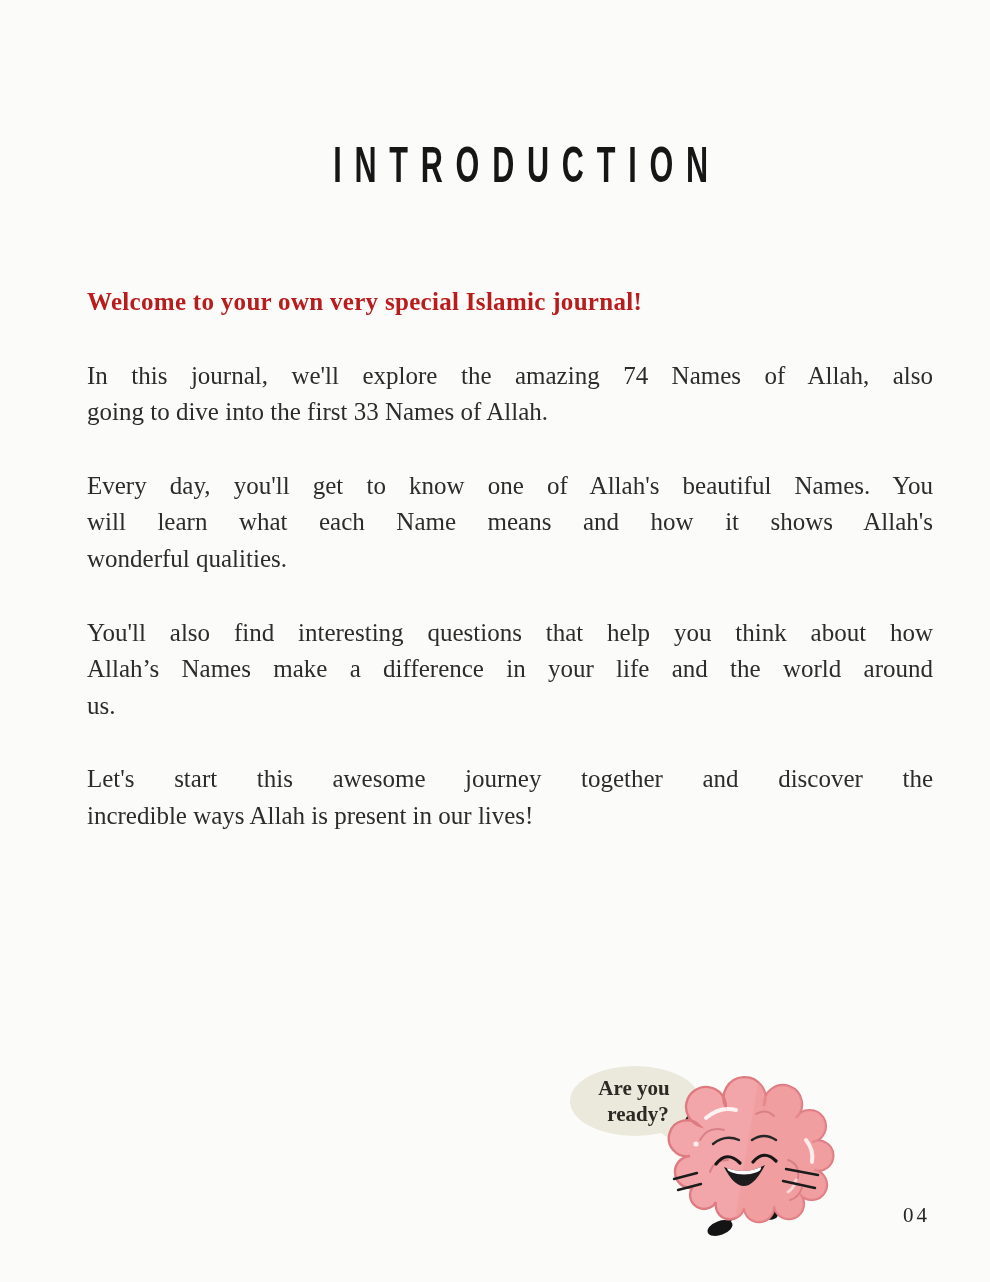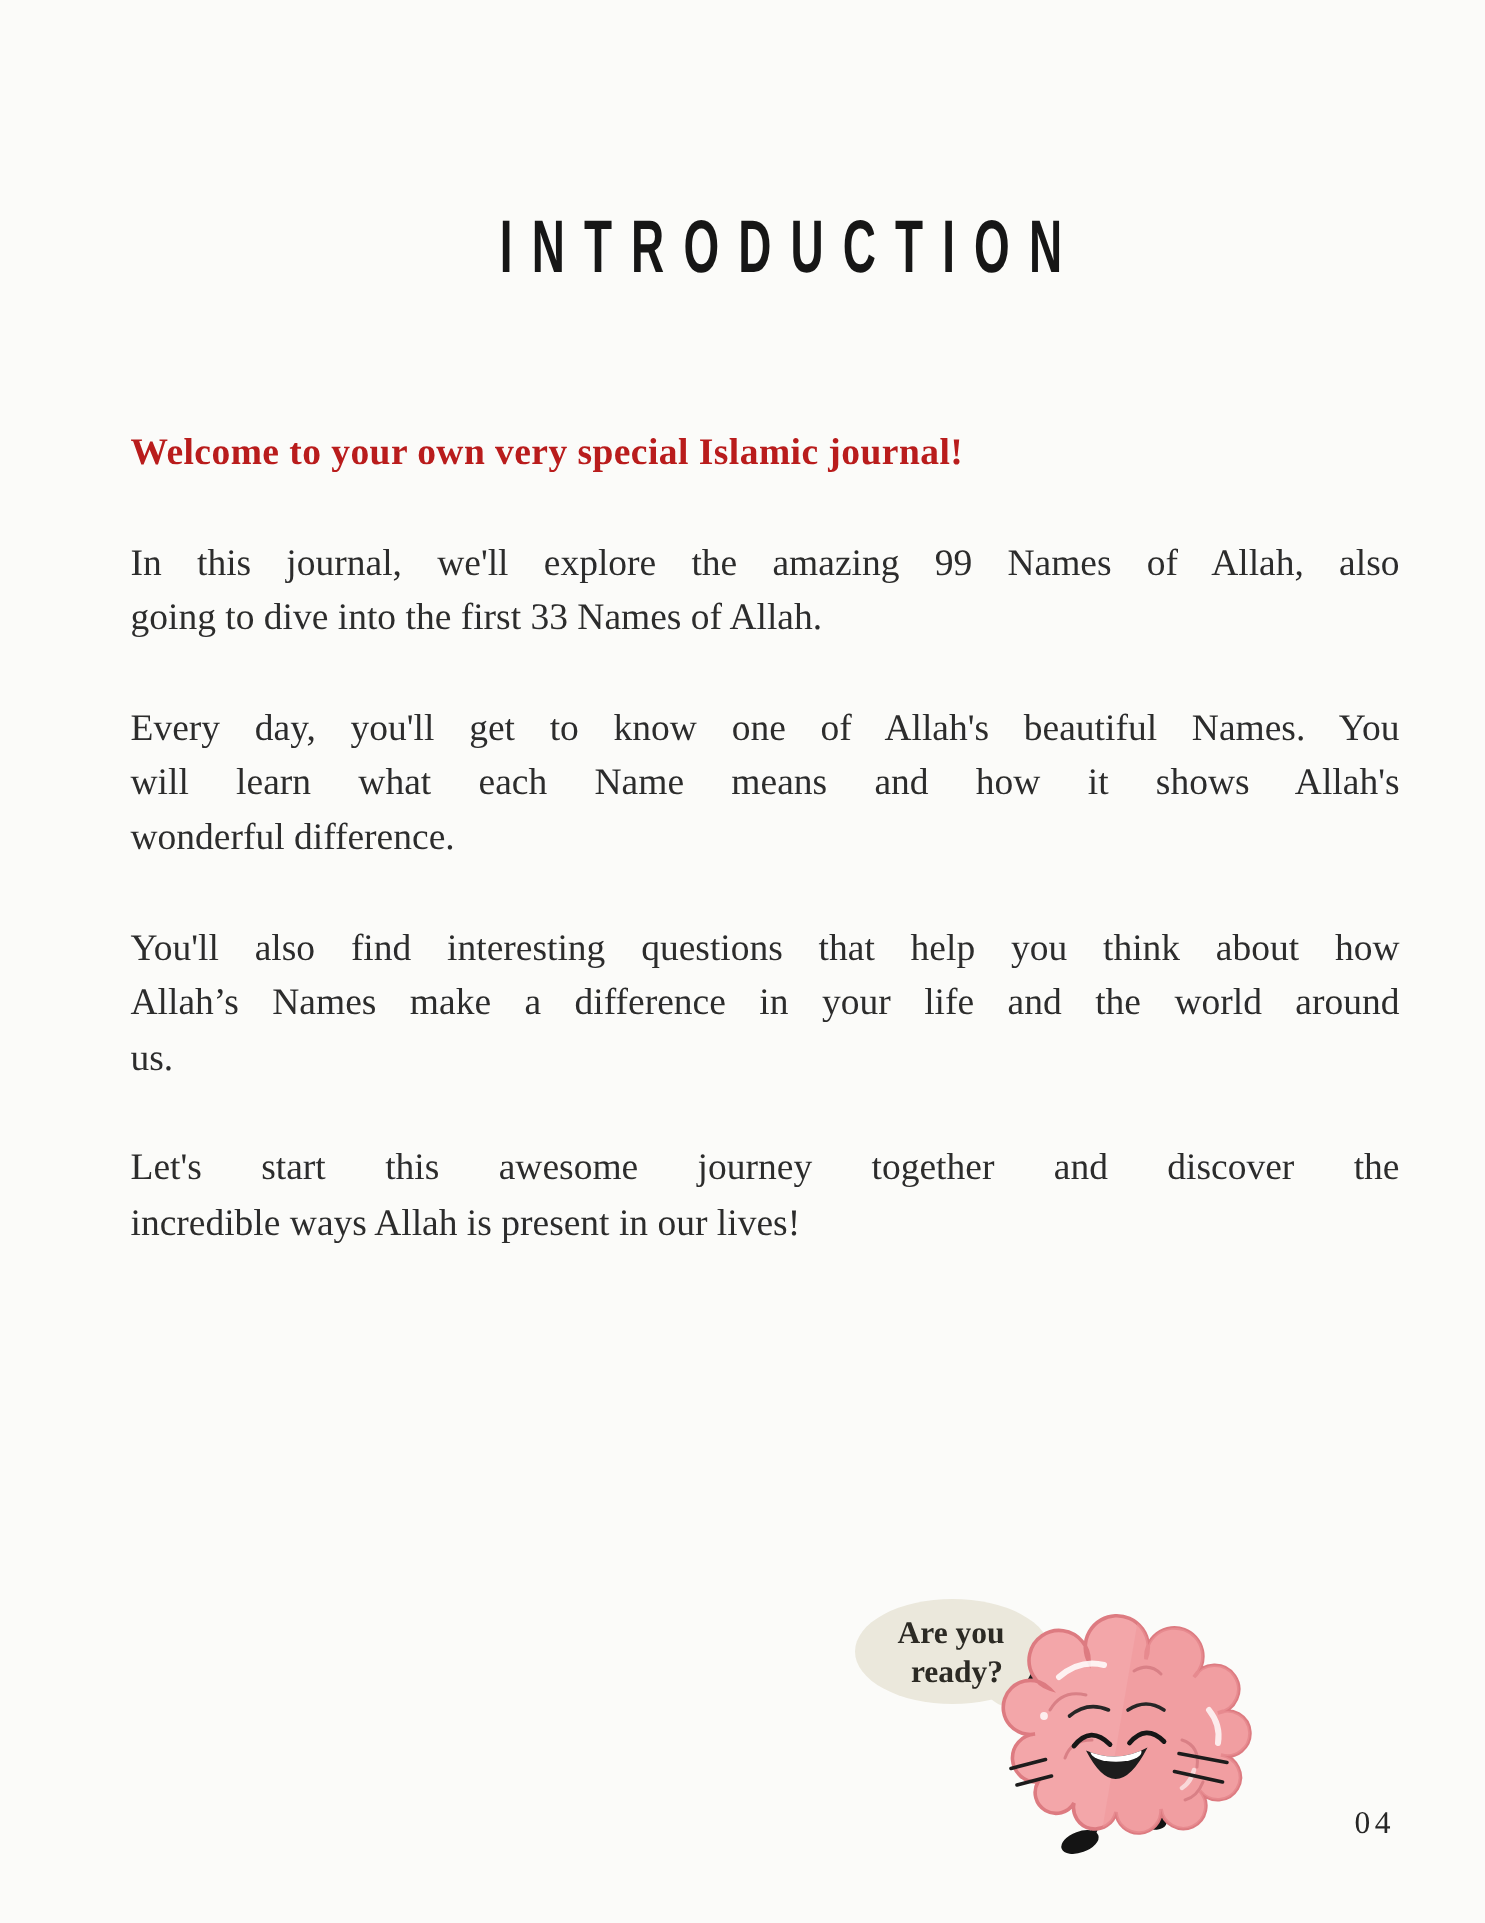--- a/index.html
+++ b/index.html
@@ -81,27 +81,27 @@
 <div class="page">
 
   <div class="title-wrap">
     <span class="title-text">INTRODUCTION</span>
   </div>
 
   <div class="content">
     <div class="heading">Welcome to your own very special Islamic journal!</div>
     <div id="paragraphs">
         <div class="para">
-          <div class="line">In this journal, we'll explore the amazing 99 Names of Allah, also</div>
+          <div class="line">In this journal, we'll explore the amazing 74 Names of Allah, also</div>
           <div class="line last">going to dive into the first 33 Names of Allah.</div>
         </div>
         <div class="para">
           <div class="line">Every day, you'll get to know one of Allah's beautiful Names. You</div>
           <div class="line">will learn what each Name means and how it shows Allah's</div>
-          <div class="line last">wonderful difference.</div>
+          <div class="line last">wonderful qualities.</div>
         </div>
         <div class="para">
           <div class="line">You'll also find interesting questions that help you think about how</div>
           <div class="line">Allah’s Names make a difference in your life and the world around</div>
           <div class="line last">us.</div>
         </div>
         <div class="para">
           <div class="line">Let's start this awesome journey together and discover the</div>
           <div class="line last">incredible ways Allah is present in our lives!</div>
         </div>

